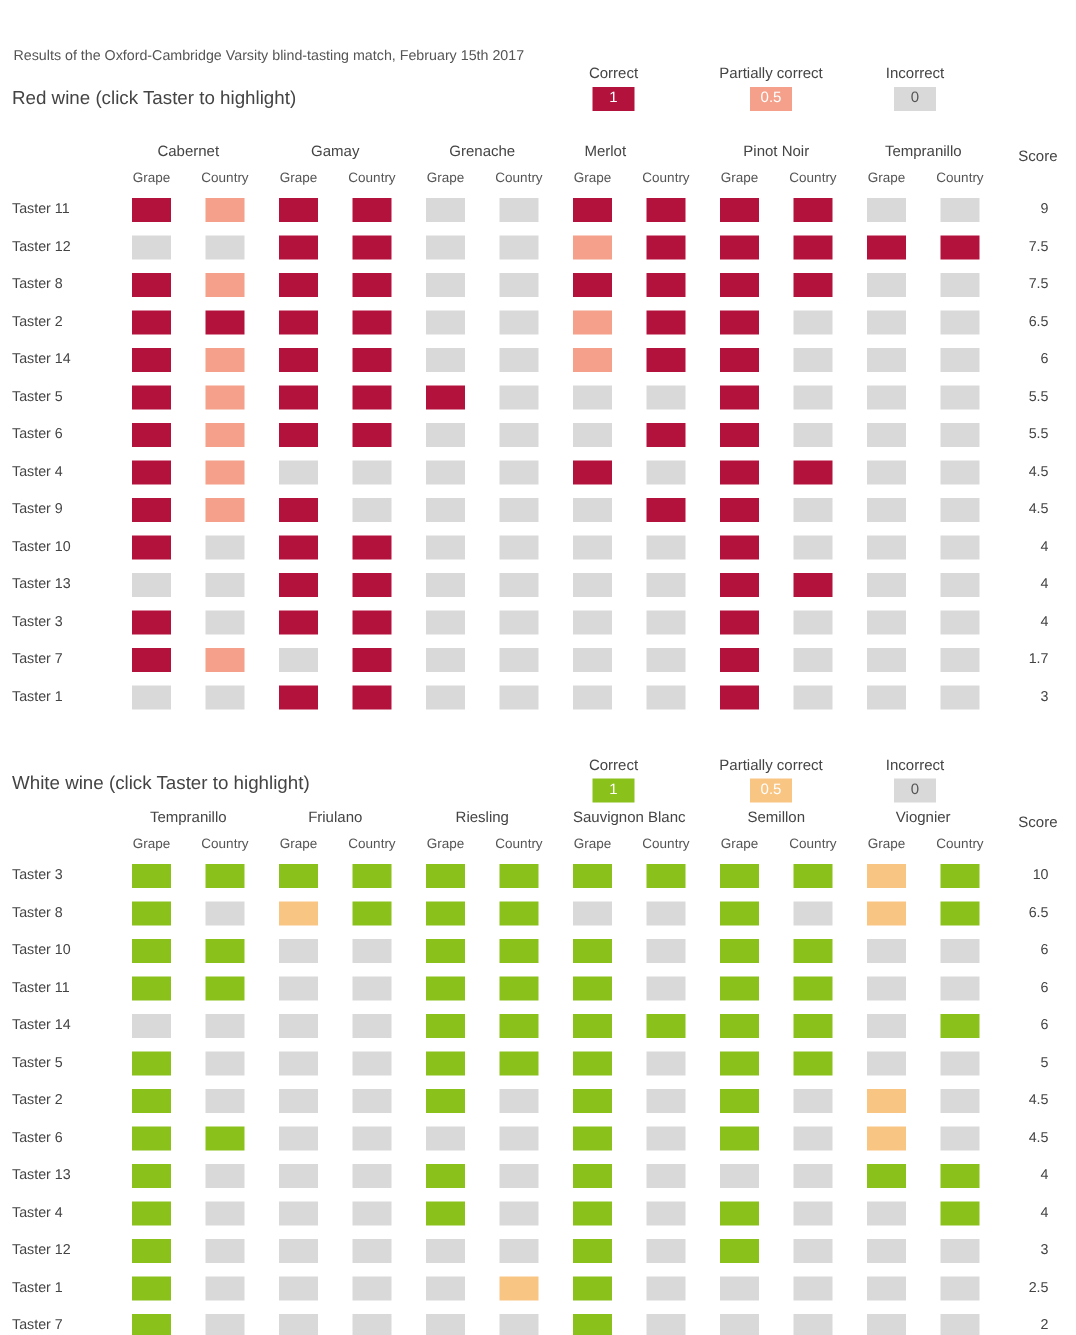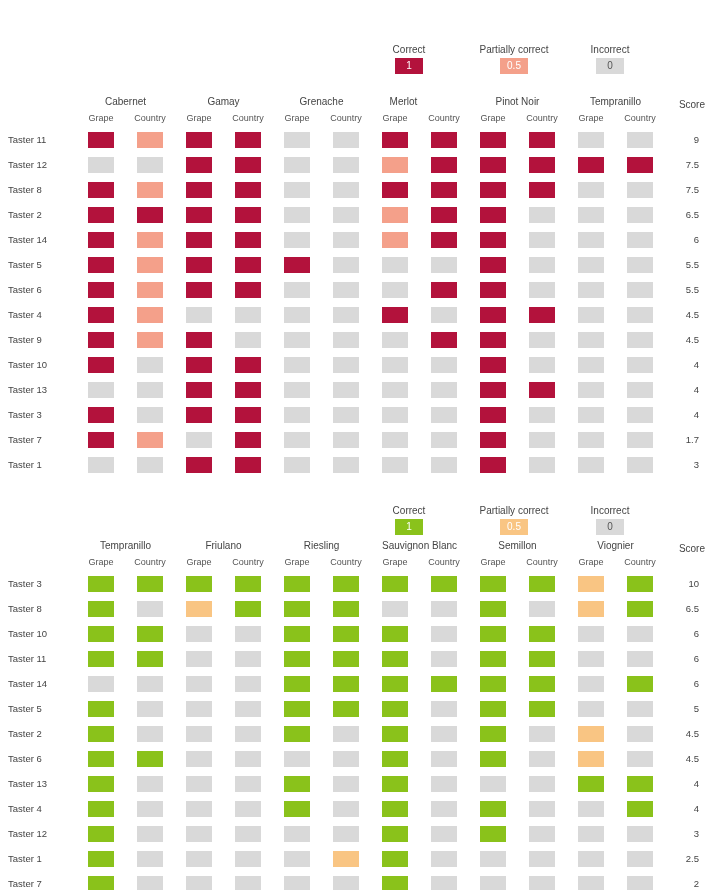--- a/index.html
+++ b/index.html
@@ -64,30 +64,32 @@
   .c-part-red{background:#f4a08a;}
   .c-wrong{background:#d9d9d9;}
   .c-correct-white{background:#8ac21b;}
   .c-part-white{background:#f9c583;}
 </style>
 </head>
 <body>
 
 <div class="page">
 
+  <div class="subtitle">Results of the Oxford-Cambridge Varsity blind-tasting match, February 15th 2017</div>
 
   <div class="legend" style="left:0;top:44px;width:717px;height:30px;">
     <div class="lbl" style="left:360px;top:0;width:60px;">Correct</div>
     <div class="swatch c-correct-red" style="left:376px;top:14px;">1</div>
     <div class="lbl" style="left:440px;top:0;width:110px;">Partially correct</div>
     <div class="swatch c-part-red" style="left:481px;top:14px;">0.5</div>
     <div class="lbl" style="left:556px;top:0;width:70px;">Incorrect</div>
     <div class="swatch c-wrong" style="left:577px;top:14px;color:#555;">0</div>
   </div>
 
+  <div class="sect-title" style="left:8px;top:58px;">Red wine (click Taster to highlight)</div>
 
   <div id="red-grid" class="grid" style="left:0;top:96px;width:717px;height:390px;">
       <div class="varietal" style="left: 64px; top: 0px; width: 123px;">Cabernet</div>
       <div class="varietal" style="left: 162px; top: 0px; width: 123px;">Gamay</div>
       <div class="varietal" style="left: 260px; top: 0px; width: 123px;">Grenache</div>
       <div class="varietal" style="left: 342px; top: 0px; width: 123px;">Merlot</div>
       <div class="varietal" style="left: 456px; top: 0px; width: 123px;">Pinot Noir</div>
       <div class="varietal" style="left: 554px; top: 0px; width: 123px;">Tempranillo</div>
       <div class="subhead" style="left: 79px; top: 17px;">Grape</div>
       <div class="subhead" style="left: 128px; top: 17px;">Country</div>
@@ -302,20 +304,21 @@
 
   <div class="legend" style="left:0;top:505px;width:717px;height:30px;">
     <div class="lbl" style="left:360px;top:0;width:60px;">Correct</div>
     <div class="swatch c-correct-white" style="left:376px;top:14px;">1</div>
     <div class="lbl" style="left:440px;top:0;width:110px;">Partially correct</div>
     <div class="swatch c-part-white" style="left:481px;top:14px;">0.5</div>
     <div class="lbl" style="left:556px;top:0;width:70px;">Incorrect</div>
     <div class="swatch c-wrong" style="left:577px;top:14px;color:#555;">0</div>
   </div>
 
+  <div class="sect-title" style="left:8px;top:515px;">White wine (click Taster to highlight)</div>
 
   <div id="white-grid" class="grid" style="left:0;top:540px;width:717px;height:350px;">
       <div class="varietal" style="left: 64px; top: 0px; width: 123px;">Tempranillo</div>
       <div class="varietal" style="left: 162px; top: 0px; width: 123px;">Friulano</div>
       <div class="varietal" style="left: 260px; top: 0px; width: 123px;">Riesling</div>
       <div class="varietal" style="left: 358px; top: 0px; width: 123px;">Sauvignon Blanc</div>
       <div class="varietal" style="left: 456px; top: 0px; width: 123px;">Semillon</div>
       <div class="varietal" style="left: 554px; top: 0px; width: 123px;">Viognier</div>
       <div class="subhead" style="left: 79px; top: 17px;">Grape</div>
       <div class="subhead" style="left: 128px; top: 17px;">Country</div>

